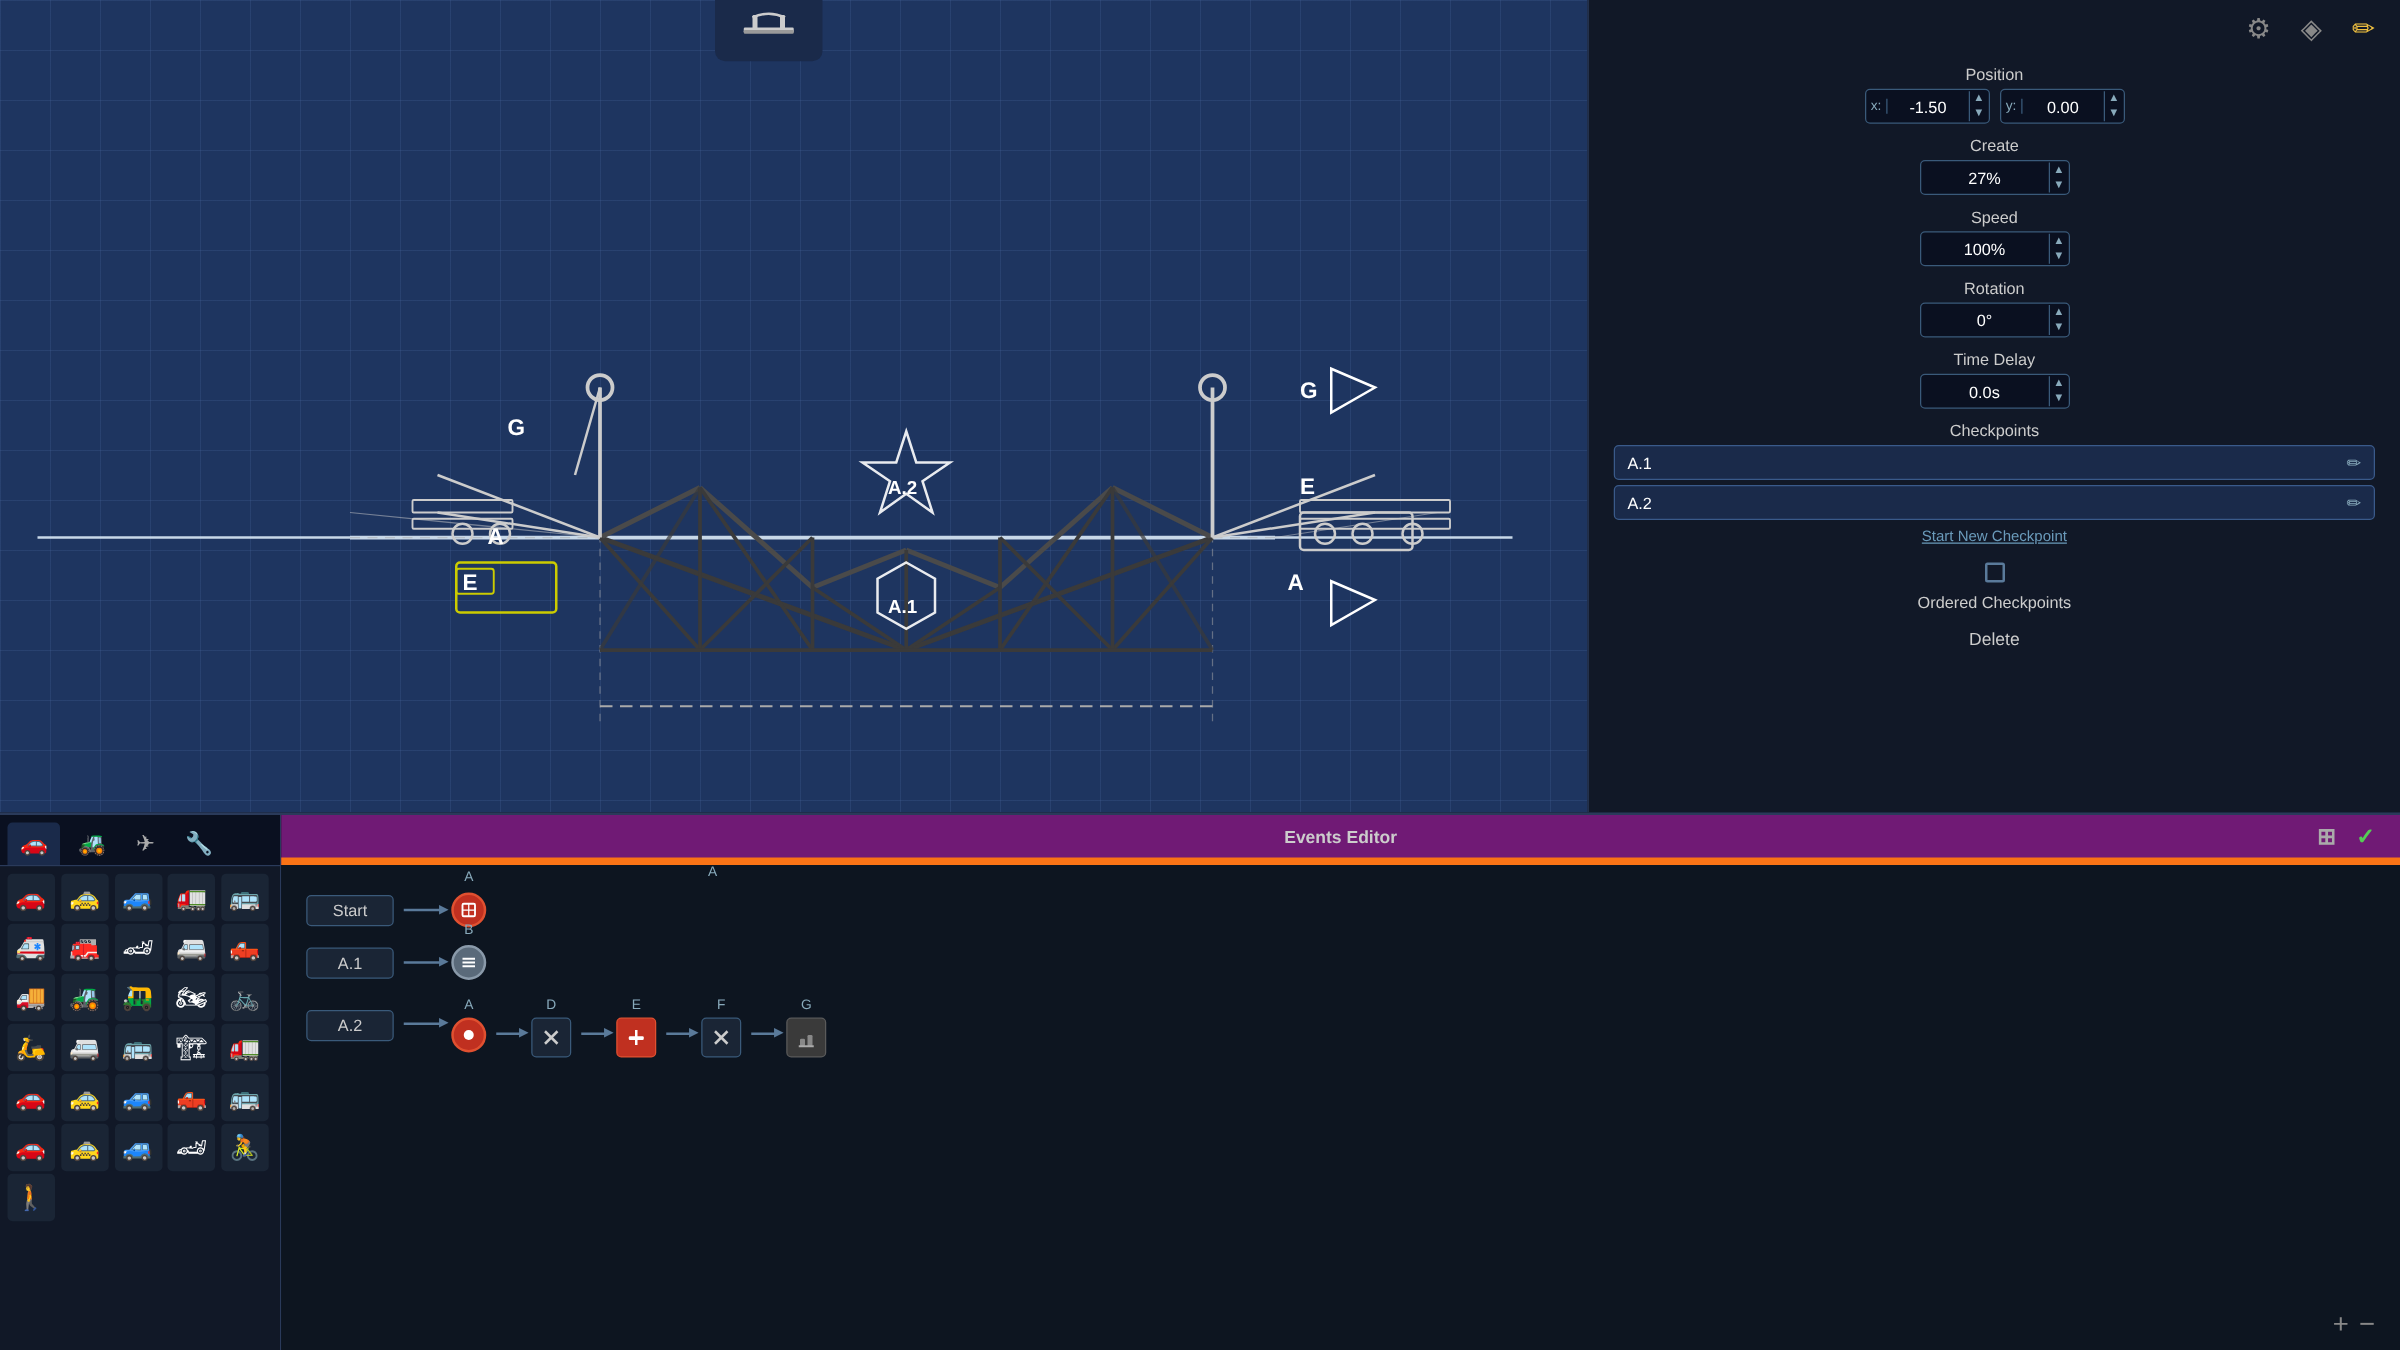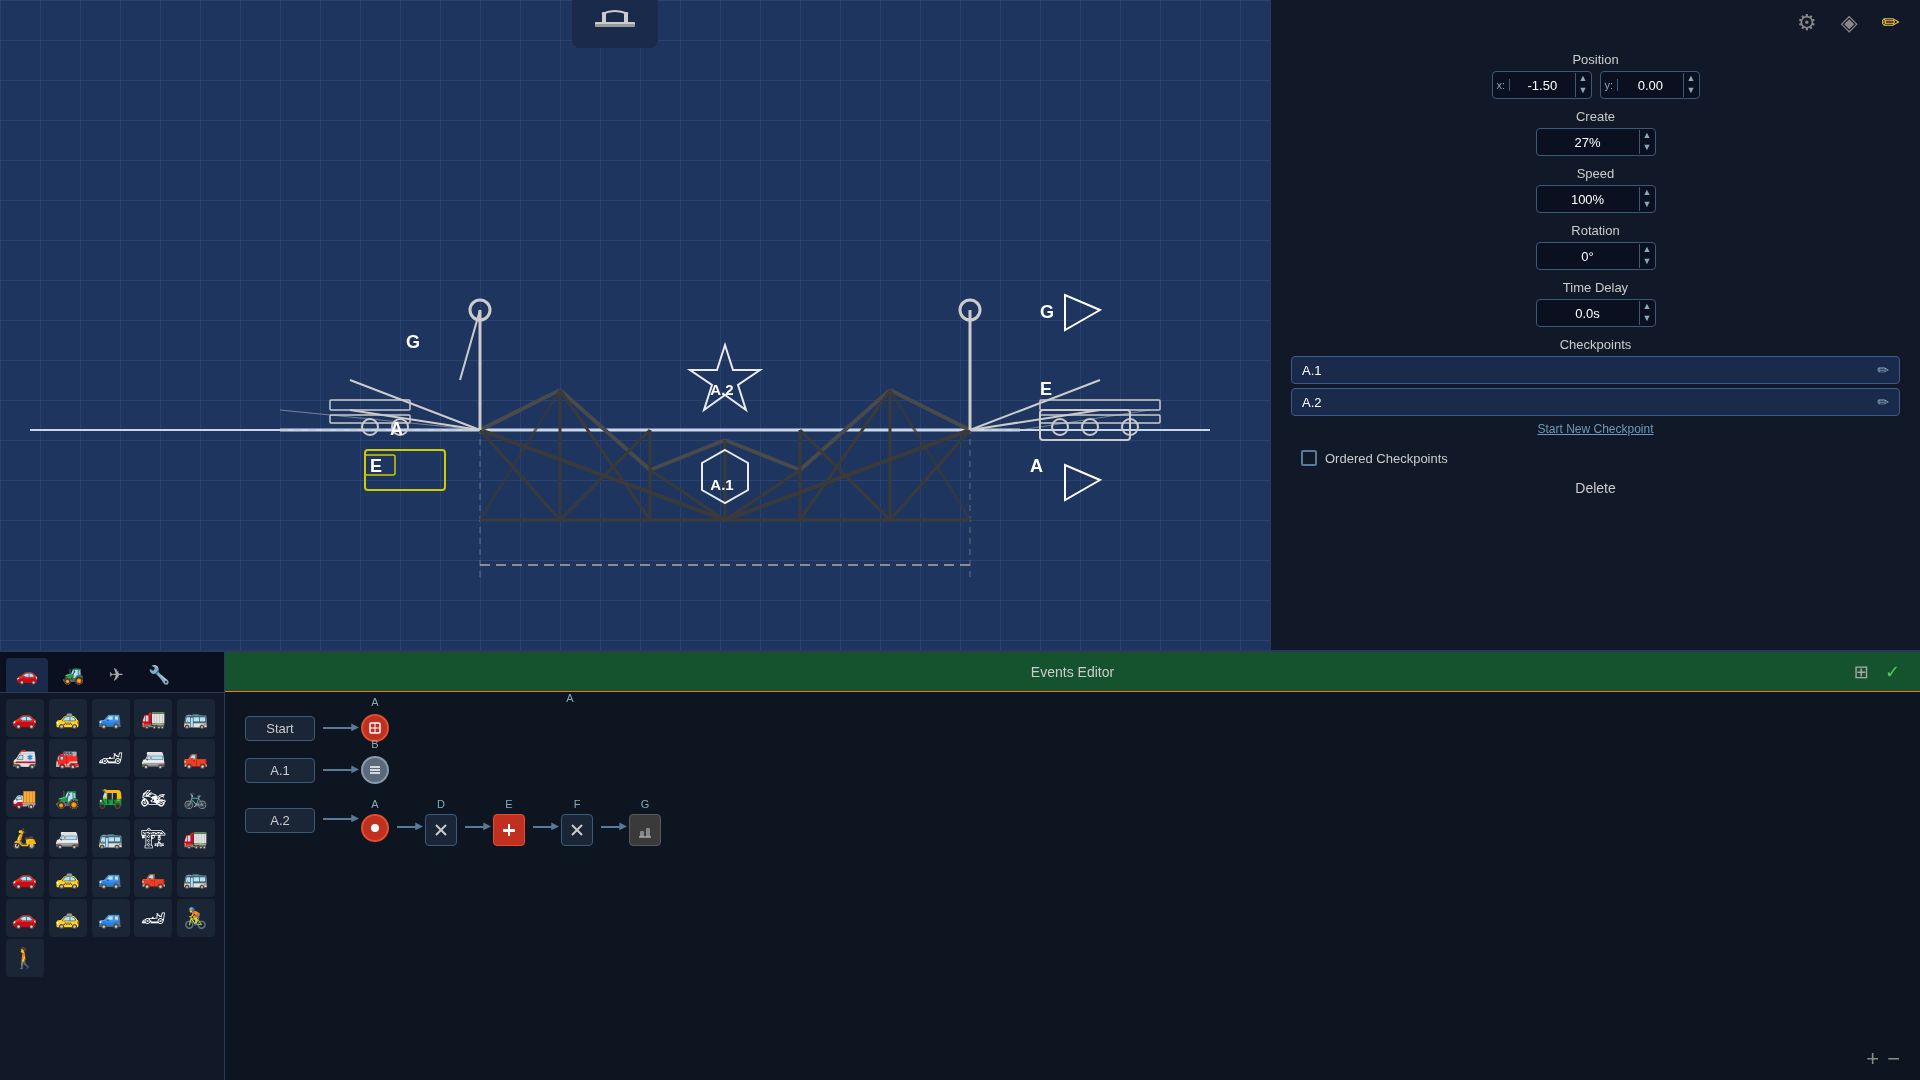--- a/index.html
+++ b/index.html
@@ -135,28 +135,29 @@
       position: absolute;
       left: 225px;
       top: 0;
       width: calc(1920px - 225px);
       height: 430px;
       background: #0d1520;
     }
 
     .events-header {
       height: 40px;
-      background: #14532d;
+      background: #701a75;
       display: flex;
       align-items: center;
       justify-content: center;
       font-size: 14px;
       color: #ccc;
-      border-bottom: 1px solid #f97316;
+      border-bottom: 6px solid #f97316;
       position: relative;
+      font-weight: bold;
     }
 
     .events-header-icons {
       position: absolute;
       right: 20px;
       display: flex;
       gap: 16px;
     }
 
     .events-content {
@@ -392,20 +393,21 @@
       margin-top: 2px;
     }
 
     .ordered-row {
       display: flex;
       align-items: center;
       gap: 8px;
       width: 100%;
       padding: 0 10px;
       margin-top: 4px;
+      flex-direction: column;
     }
 
     .check-box {
       width: 16px;
       height: 16px;
       border: 2px solid #5a7a9a;
       background: transparent;
       border-radius: 2px;
       display: inline-block;
     }

